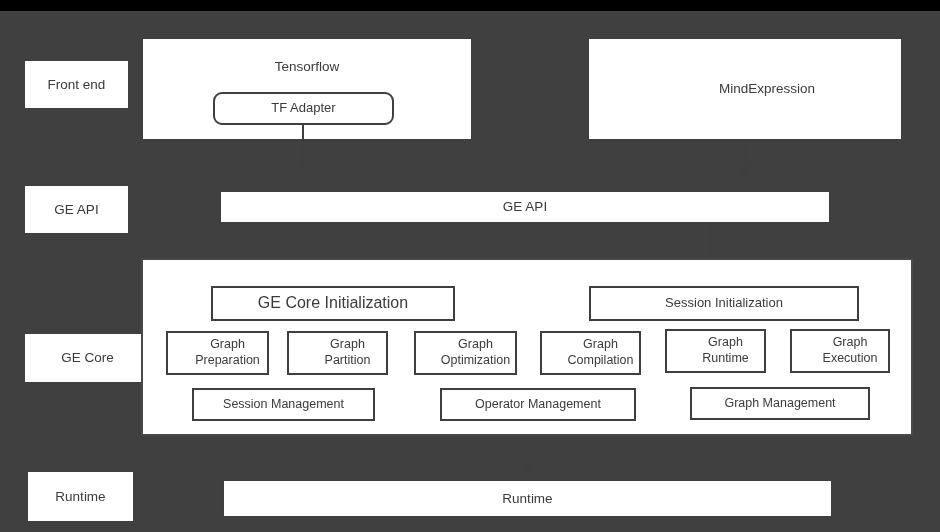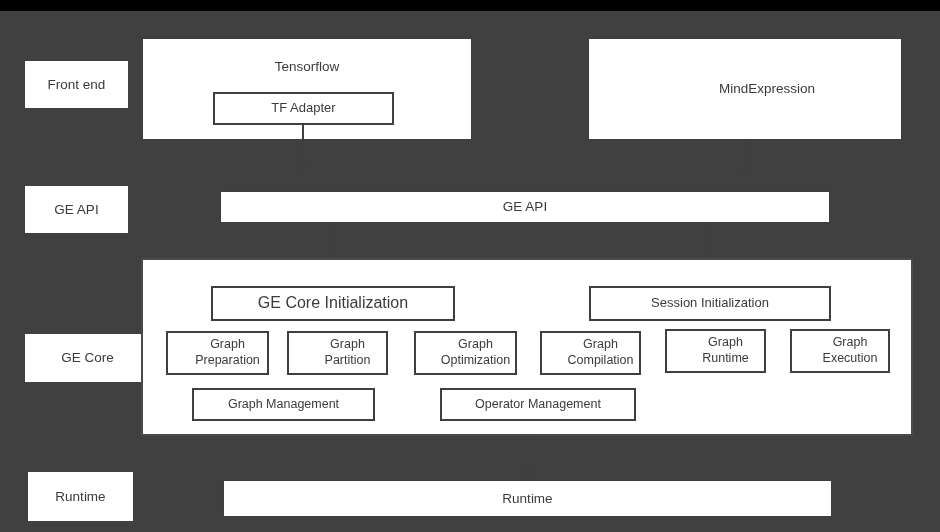--- a/index.html
+++ b/index.html
@@ -100,21 +100,21 @@
   </div>
 
   <div class="node plain stage-label" style="left:28px; top:461px; width:105px; height:49px;">
     <span>Runtime</span>
   </div>
 
   <div class="node bordered top-block" style="left:141px; top:26px; width:332px; height:104px;">
     <span>Tensorflow</span>
   </div>
 
-  <div class="node bordered" style="left:213px; top:81px; width:181px; height:33px; font-size:13px;">
+  <div class="node bordered" style="left:213px; top:81px; width:181px; height:33px; font-size:13px;border-radius:9px;">
     <span>TF Adapter</span>
   </div>
 
   <div class="node bordered top-block top-block-me" style="left:587px; top:26px; width:316px; height:104px;padding-left:44px;">
     <span>MindExpression</span>
   </div>
 
   <div class="conn conn-v" style="left:302px; top:114px; height:40px;"></div>
   <div class="arrowhead" style="left:297px; top:152px;"></div>
 
@@ -130,21 +130,21 @@
 
   <div class="conn conn-v" style="left:710px; top:213px; height:42px;"></div>
   <div class="arrowhead" style="left:705px; top:253px;"></div>
 
   <div class="container-node" style="left:141px; top:247px; width:772px; height:178px;"></div>
 
   <div class="node bordered" style="left:211px; top:275px; width:244px; height:35px; font-size:16px;">
     <span>GE Core Initialization</span>
   </div>
 
-  <div class="node bordered" style="left:589px; top:275px; width:242px; height:35px; font-size:13px;">
+  <div class="node bordered" style="left:589px; top:275px; width:270px; height:35px; font-size:13px;">
     <span>Session Initialization</span>
   </div>
 
   <div class="node bordered module module-2line" style="left:166px; top:320px; width:103px; height:44px;">
     <span>
       <span>Graph</span><br>
       <span>Preparation</span>
     </span>
   </div>
 
@@ -177,27 +177,30 @@
   </div>
 
   <div class="node bordered module module-2line" style="left:790px; top:318px; width:100px; height:44px;">
     <span>
       <span>Graph</span><br>
       <span>Execution</span>
     </span>
   </div>
 
   <div class="node bordered module" style="left:192px; top:377px; width:183px; height:33px;">
-    <span>Graph Management</span>
+    <span>Session Management</span>
   </div>
 
   <div class="node bordered module" style="left:440px; top:377px; width:196px; height:33px;">
     <span>Operator Management</span>
   </div>
 
+  <div class="node bordered module" style="left:690px; top:376px; width:180px; height:33px;">
+    <span>Graph Management</span>
+  </div>
 
   <div class="conn conn-v" style="left:527px; top:425px; height:32px;"></div>
   <div class="arrowhead" style="left:522px; top:455px;"></div>
 
   <div class="node bordered bar" style="left:222px; top:468px; width:611px; height:39px;">
     <span>Runtime</span>
   </div>
 
 </div>
 

